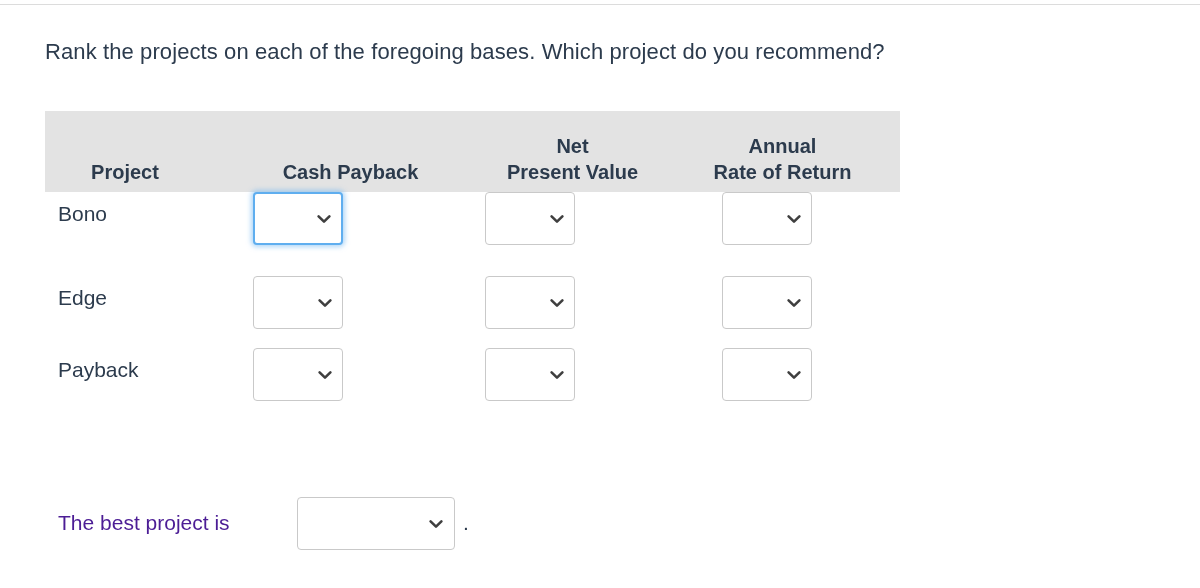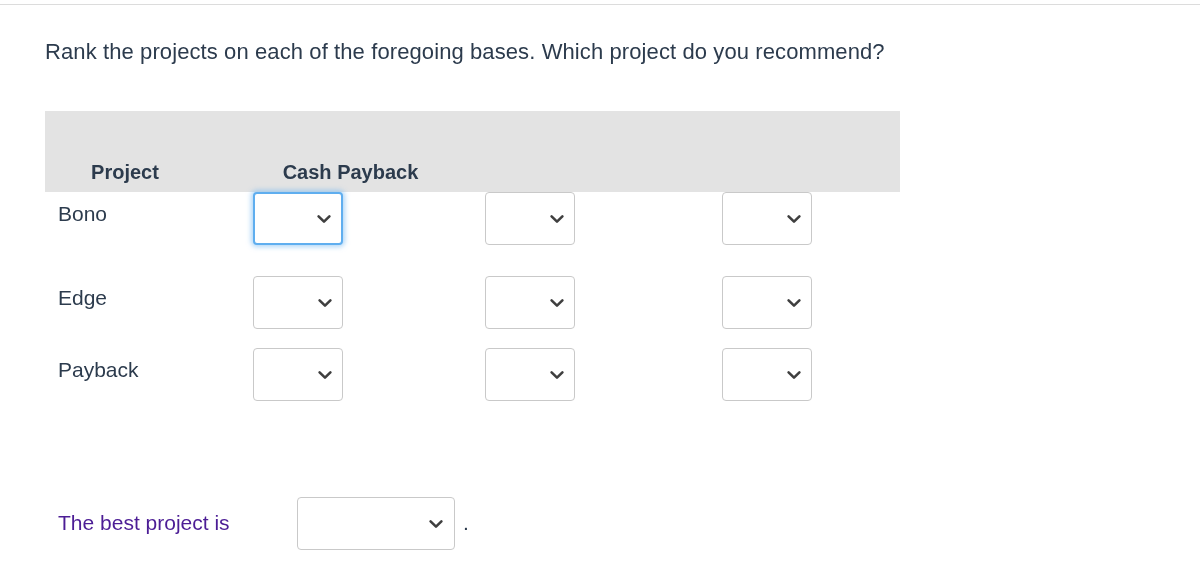--- a/index.html
+++ b/index.html
@@ -192,21 +192,27 @@
 
     <div class="table-head">
       <div class="th th-project">
         <span class="th-line"></span>
         <span class="th-line">Project</span>
       </div>
       <div class="th th-payback">
         <span class="th-line"></span>
         <span class="th-line">Cash Payback</span>
       </div>
+      <div class="th th-npv">
+        <span class="th-line">Net</span>
+        <span class="th-line">Present Value</span>
+      </div>
       <div class="th th-arr">
+        <span class="th-line">Annual</span>
+        <span class="th-line">Rate of Return</span>
       </div>
     </div>
 
     <div class="table-body">
 
       <div class="row row-0">
         <div class="row-label">Bono</div>
 
         <div class="dropdown col-1 focused">
           <span class="chevron">

